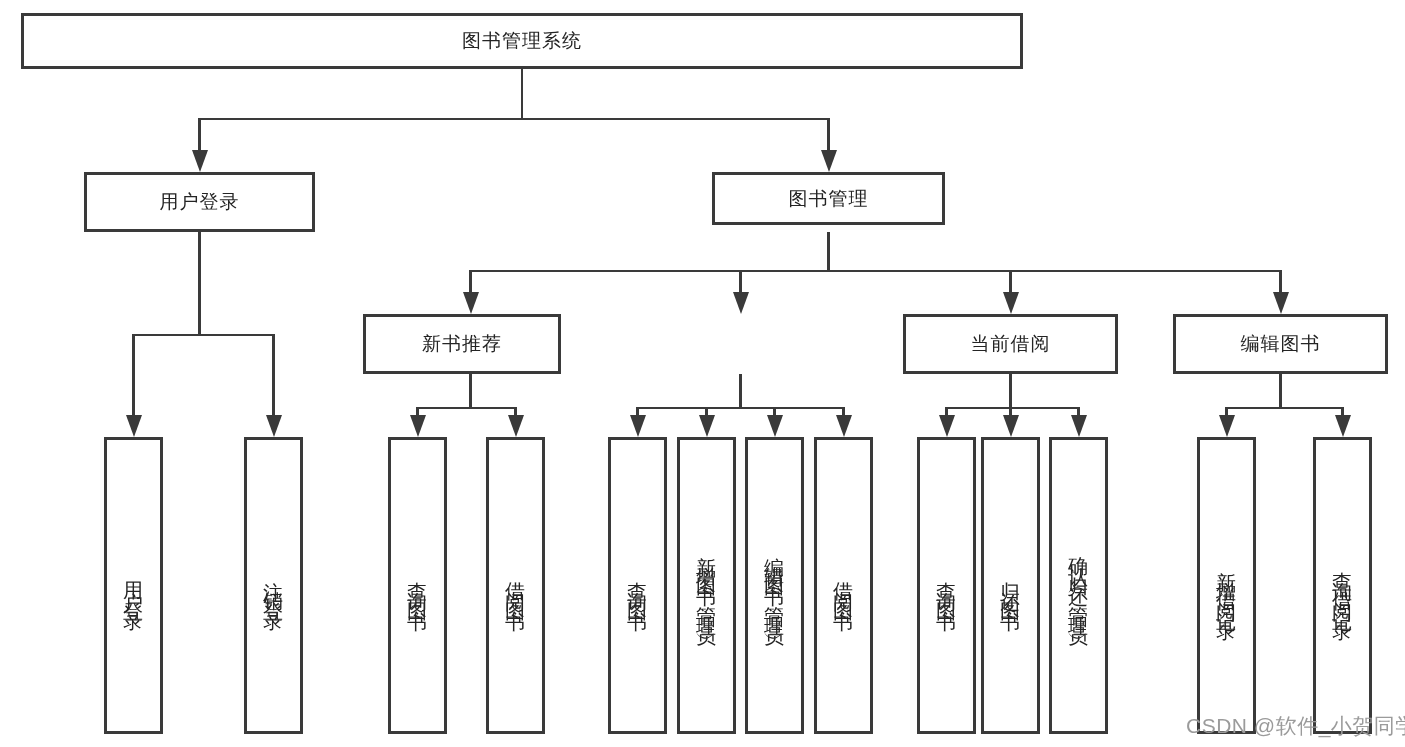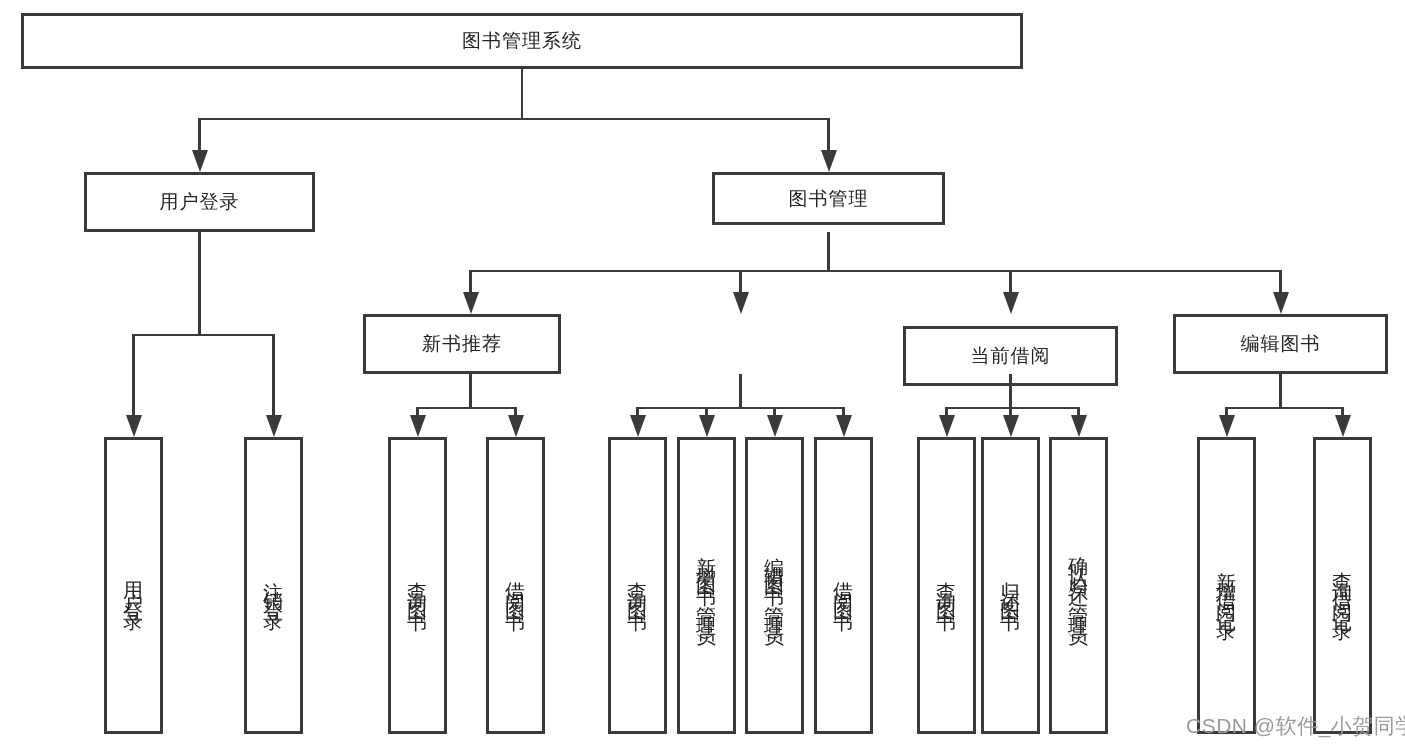--- a/index.html
+++ b/index.html
@@ -92,21 +92,21 @@
     <div class="line" style="left:739.25px;top:270px;width:2.5px;height:26px"></div>
     <div class="line" style="left:1009.25px;top:270px;width:2.5px;height:26px"></div>
     <div class="line" style="left:1279.25px;top:270px;width:2.5px;height:26px"></div>
     <div class="arrow" style="left:462.5px;top:292px"></div>
     <div class="arrow" style="left:732.5px;top:292px"></div>
     <div class="arrow" style="left:1002.5px;top:292px"></div>
     <div class="arrow" style="left:1272.5px;top:292px"></div>
   </div>
 
   <div class="node h" style="left:363px;top:314px;width:198px;height:60px">新书推荐</div>
-  <div class="node h" style="left:903px;top:326px;width:215px;height:60px">当前借阅</div>
+  <div class="node h" style="left:903px;top:314px;width:215px;height:60px">当前借阅</div>
   <div class="node h" style="left:1173px;top:314px;width:215px;height:60px">编辑图书</div>
 
   <div>
     <div class="line" style="left:469.25px;top:374px;width:2.5px;height:35px"></div>
     <div class="line" style="left:416.25px;top:406.75px;width:100.5px;height:2.5px"></div>
     <div class="line" style="left:416.25px;top:407px;width:2.5px;height:13px"></div>
     <div class="line" style="left:514.25px;top:407px;width:2.5px;height:13px"></div>
     <div class="arrow" style="left:409.5px;top:415px"></div>
     <div class="arrow" style="left:507.5px;top:415px"></div>
   </div>

